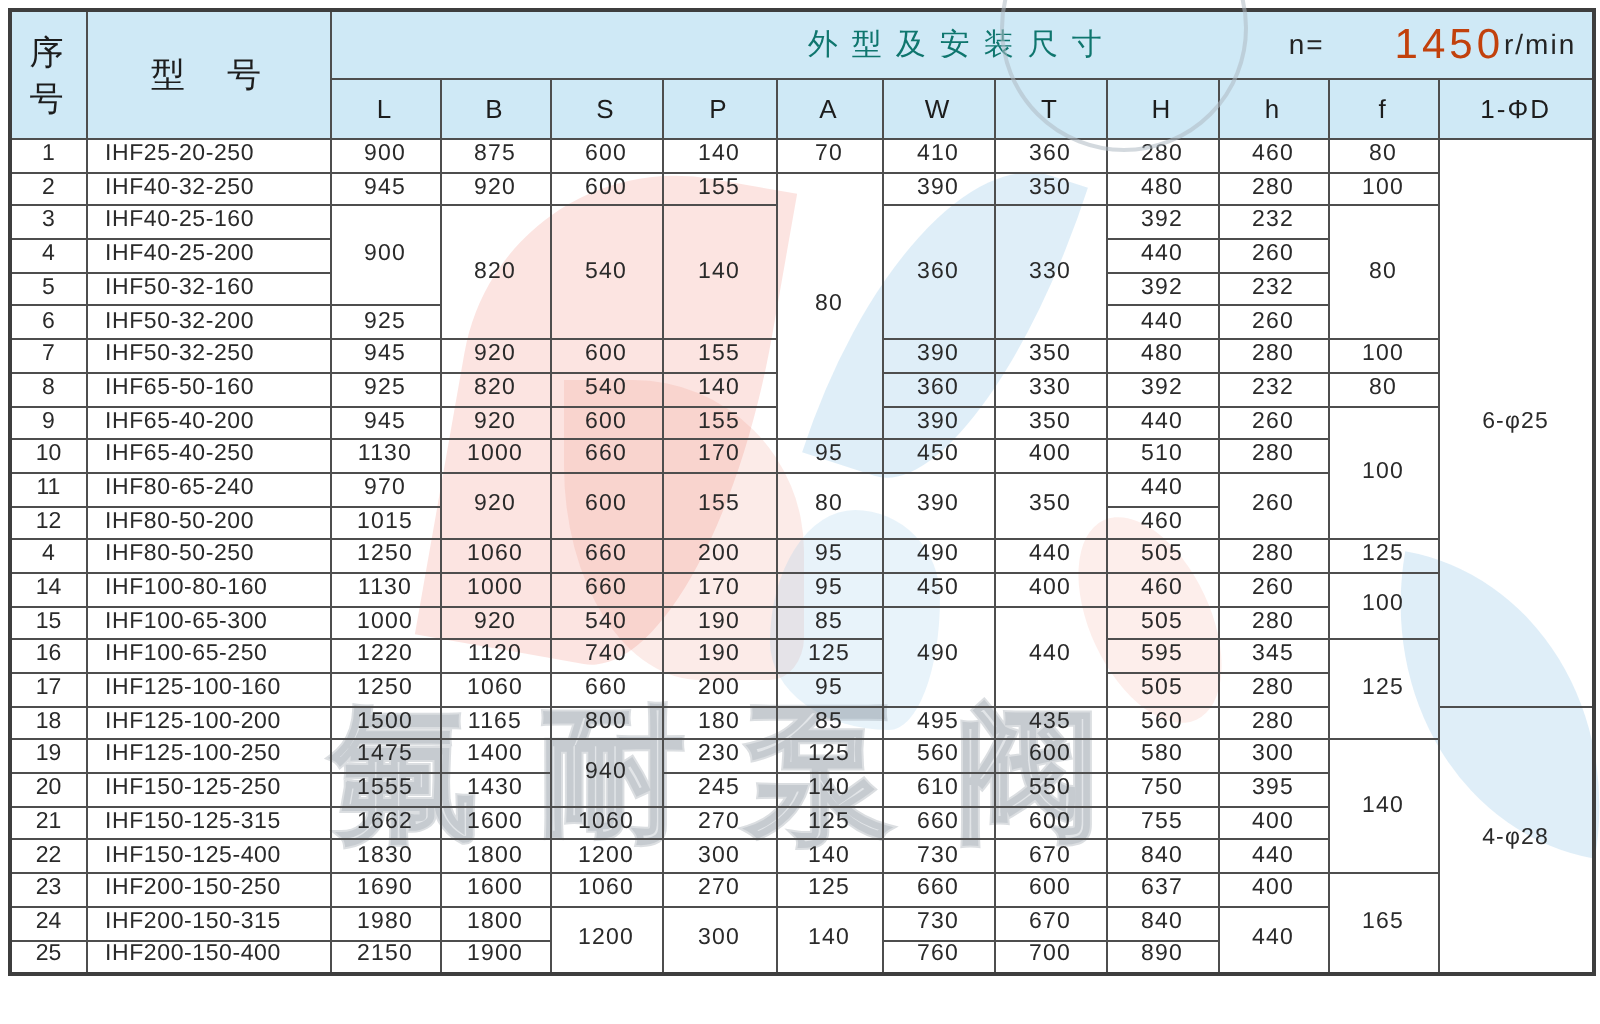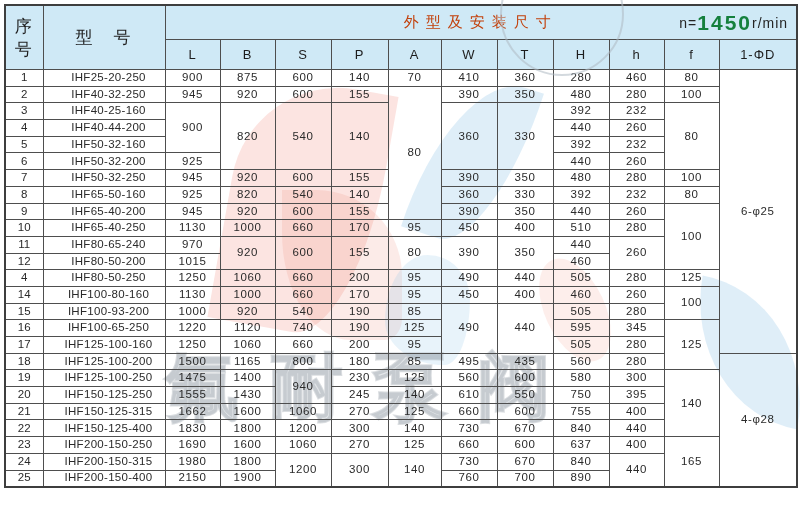--- a/index.html
+++ b/index.html
@@ -30,29 +30,29 @@
   
   table.dims{position:absolute;left:4px;top:4px;width:792px;z-index:2;
              border-collapse:collapse;table-layout:fixed;background:transparent;
              border:2px solid #3e3e3e;}
   .dims th,.dims td{border:1px solid #4e4e4e;padding:0;}
   .dims thead th{background:#cfe9f6;font-weight:400;color:#1d1d1d;}
   .top-row th{height:33px;}
   .sub-row th{height:29px;font-size:13px;letter-spacing:1px;}
   th.col-sn,th.col-model{font-size:17px;letter-spacing:2px;}
   .dims-cell{position:relative;}
-  .dims-title{font-size:15px;letter-spacing:7px;color:#c2410c;}
+  .dims-title{font-size:15px;letter-spacing:7px;color:#0f766e;}
   .speed{position:absolute;right:8px;top:50%;transform:translateY(-50%);
          font-size:14px;color:#242424;letter-spacing:1px;white-space:nowrap;}
-  .speed-value{font-size:21px;font-weight:bold;color:#15803d;letter-spacing:2px;vertical-align:-2px;}
+  .speed-value{font-size:21px;font-weight:normal;color:#c2410c;letter-spacing:2px;vertical-align:-2px;margin-left:35px;}
 
   .dims tbody tr{height:16.7px;}
   .dims tbody td{font-size:11.5px;line-height:1;letter-spacing:0.6px;color:#2a2a2a;
                  text-align:center;background:transparent;}
-  .dims tbody td.c-model{text-align:center;padding-left:9px;letter-spacing:0.3px;}
+  .dims tbody td.c-model{text-align:left;padding-left:9px;letter-spacing:0.3px;}
   .dims tbody td.c-idx{letter-spacing:0;}
 </style>
 </head>
 <body>
 
 <div class="stage">
 
   <div class="wm wm-layer wm-pink1"></div>
   <div class="wm wm-layer wm-pink2"></div>
   <div class="wm wm-layer wm-pink3"></div>
@@ -139,21 +139,21 @@
           <td rowspan="4">540</td>
           <td rowspan="4">140</td>
           <td rowspan="4">360</td>
           <td rowspan="4">330</td>
           <td>392</td>
           <td>232</td>
           <td rowspan="4">80</td>
         </tr>
         <tr>
           <td class="c-idx">4</td>
-          <td class="c-model">IHF40-44-200</td>
+          <td class="c-model">IHF40-25-200</td>
           <td>440</td>
           <td>260</td>
         </tr>
         <tr>
           <td class="c-idx">5</td>
           <td class="c-model">IHF50-32-160</td>
           <td>392</td>
           <td>232</td>
         </tr>
         <tr>
@@ -257,21 +257,21 @@
           <td>170</td>
           <td>95</td>
           <td>450</td>
           <td>400</td>
           <td>460</td>
           <td>260</td>
           <td rowspan="2">100</td>
         </tr>
         <tr>
           <td class="c-idx">15</td>
-          <td class="c-model">IHF100-93-200</td>
+          <td class="c-model">IHF100-65-300</td>
           <td>1000</td>
           <td>920</td>
           <td>540</td>
           <td>190</td>
           <td>85</td>
           <td rowspan="3">490</td>
           <td rowspan="3">440</td>
           <td>505</td>
           <td>280</td>
         </tr>

